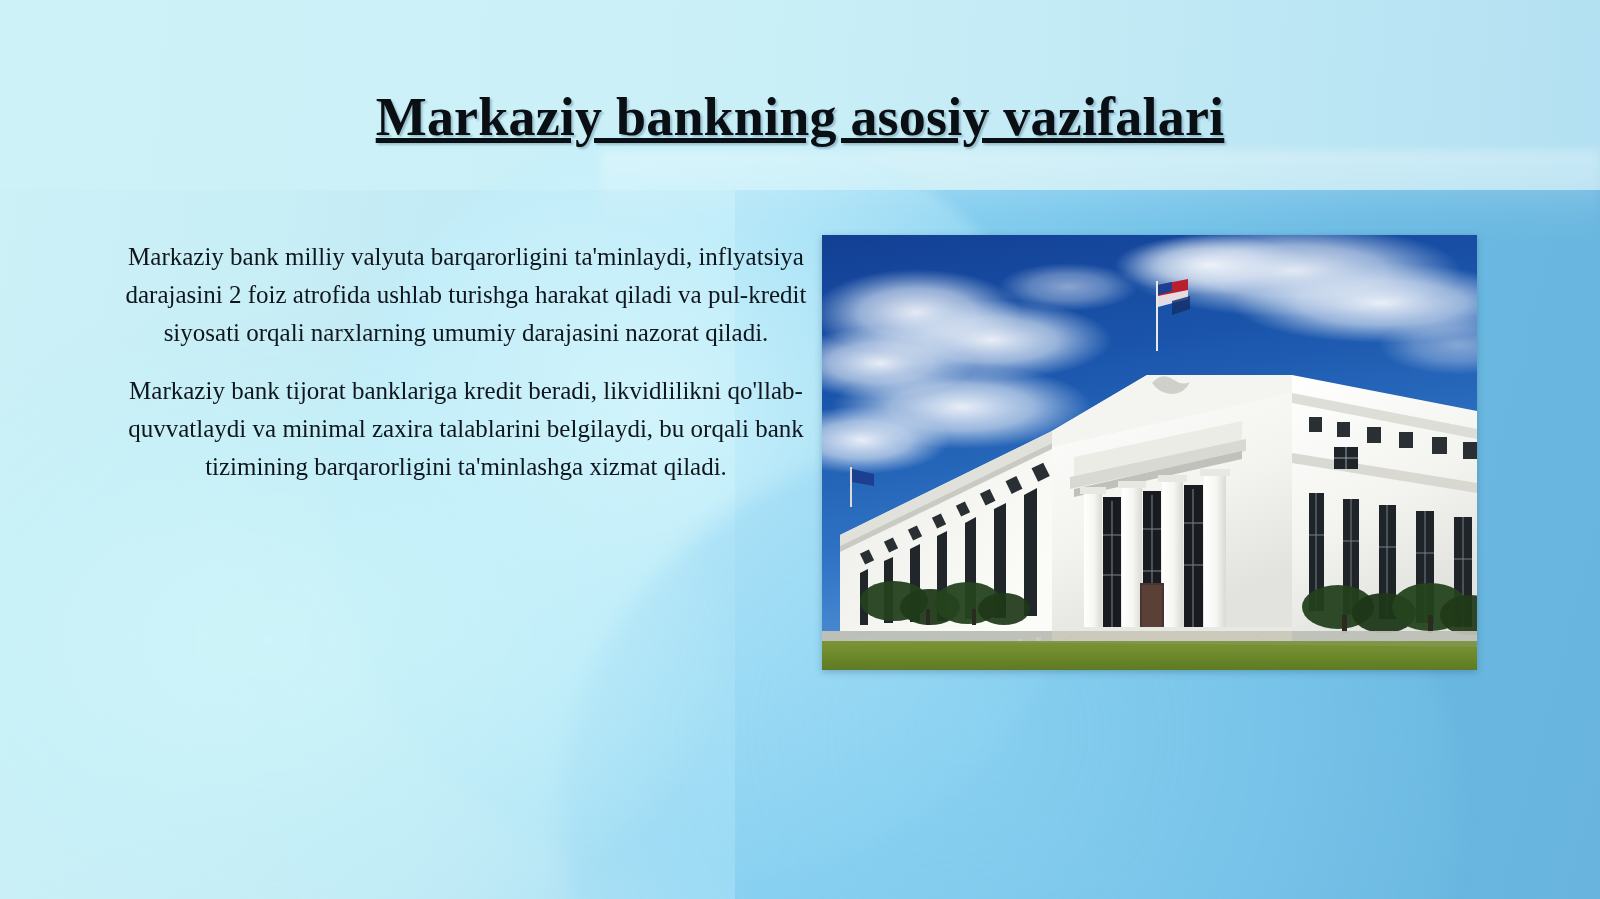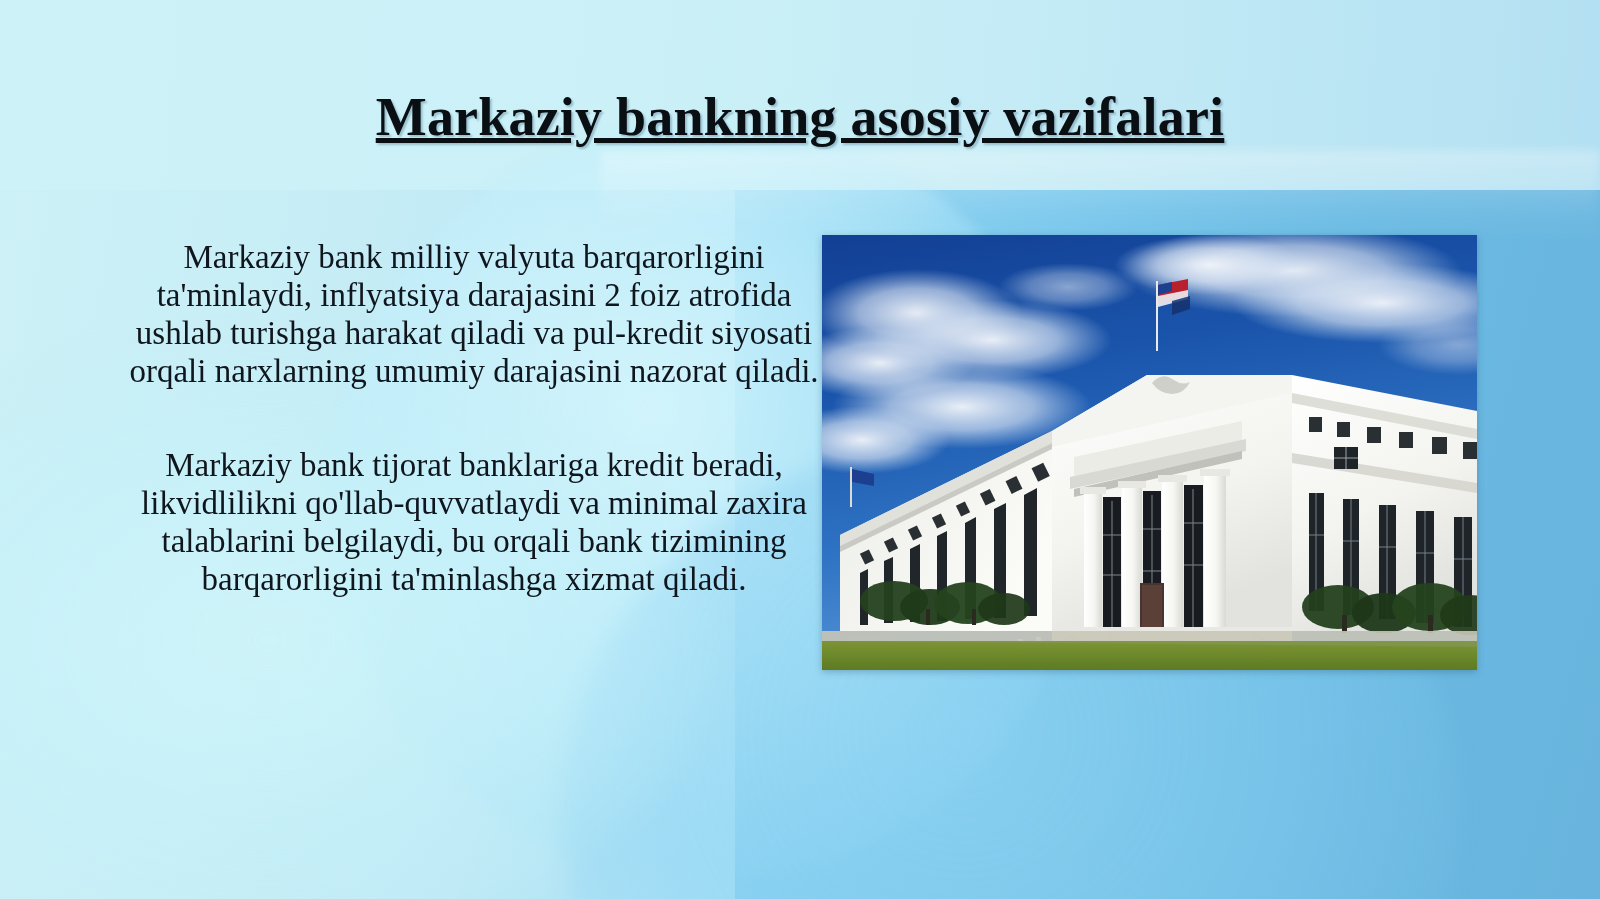--- a/index.html
+++ b/index.html
@@ -127,34 +127,34 @@
     line-height: 1.1;
     letter-spacing: 0.2px;
     color: #0a0f14;
     text-shadow: 2px 2px 2px rgba(90,130,155,0.45);
     text-decoration: underline;
   }
 
   
   .body-block {
     position: absolute;
-    left: 124px;
+    left: 116px;
     top: 238px;
     width: 700px;
     text-align: center;
     font-family: "Liberation Serif", "DejaVu Serif", serif;
-    font-size: 33px;
+    font-size: 25px;
     line-height: 38px;
     color: #10161d;
   }
   .body-block p {
     margin: 0;
   }
   .body-block p + p {
-    margin-top: 56px;
+    margin-top: 20px;
   }
 
   
   .photo {
     position: absolute;
     left: 822px;
     top: 235px;
     width: 655px;
     height: 435px;
     overflow: hidden;

